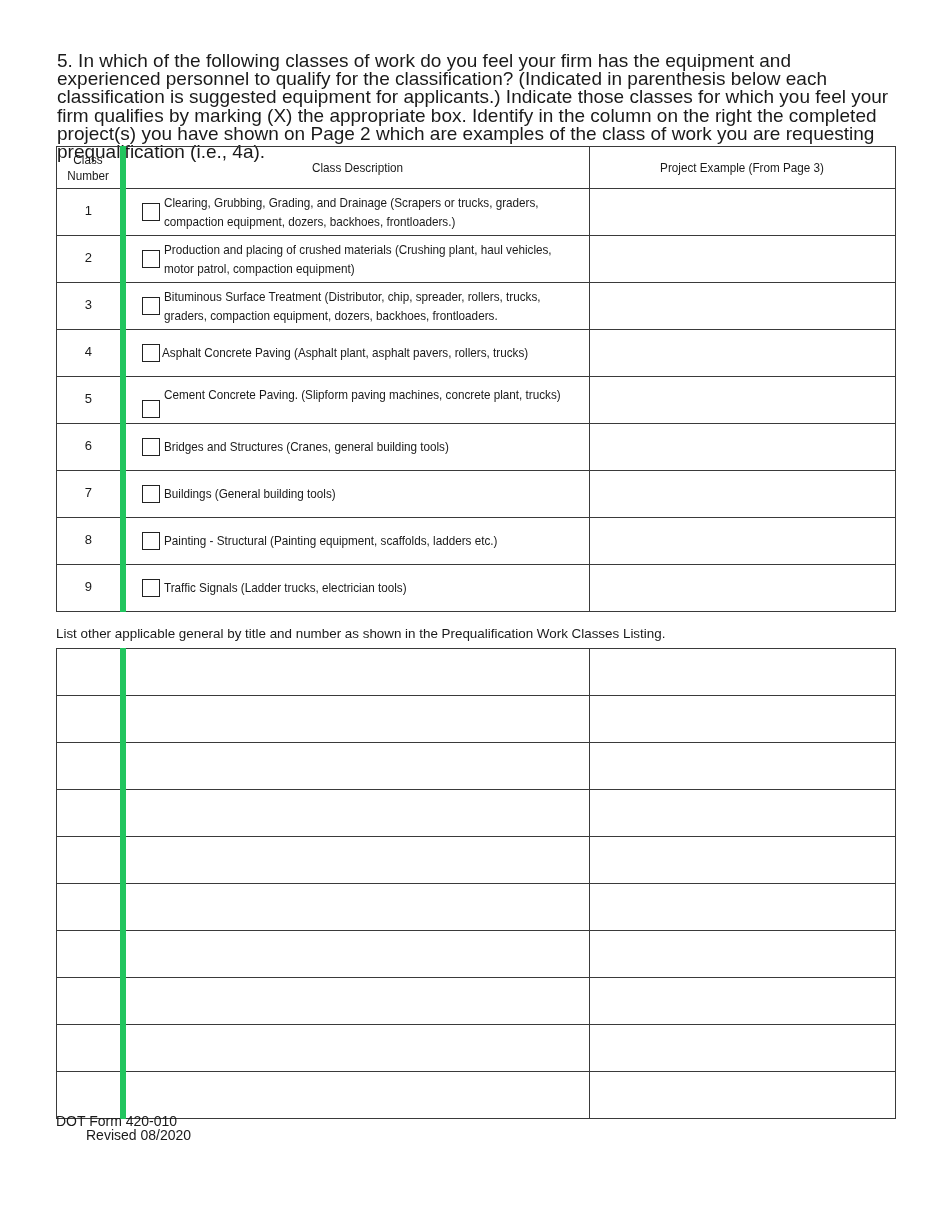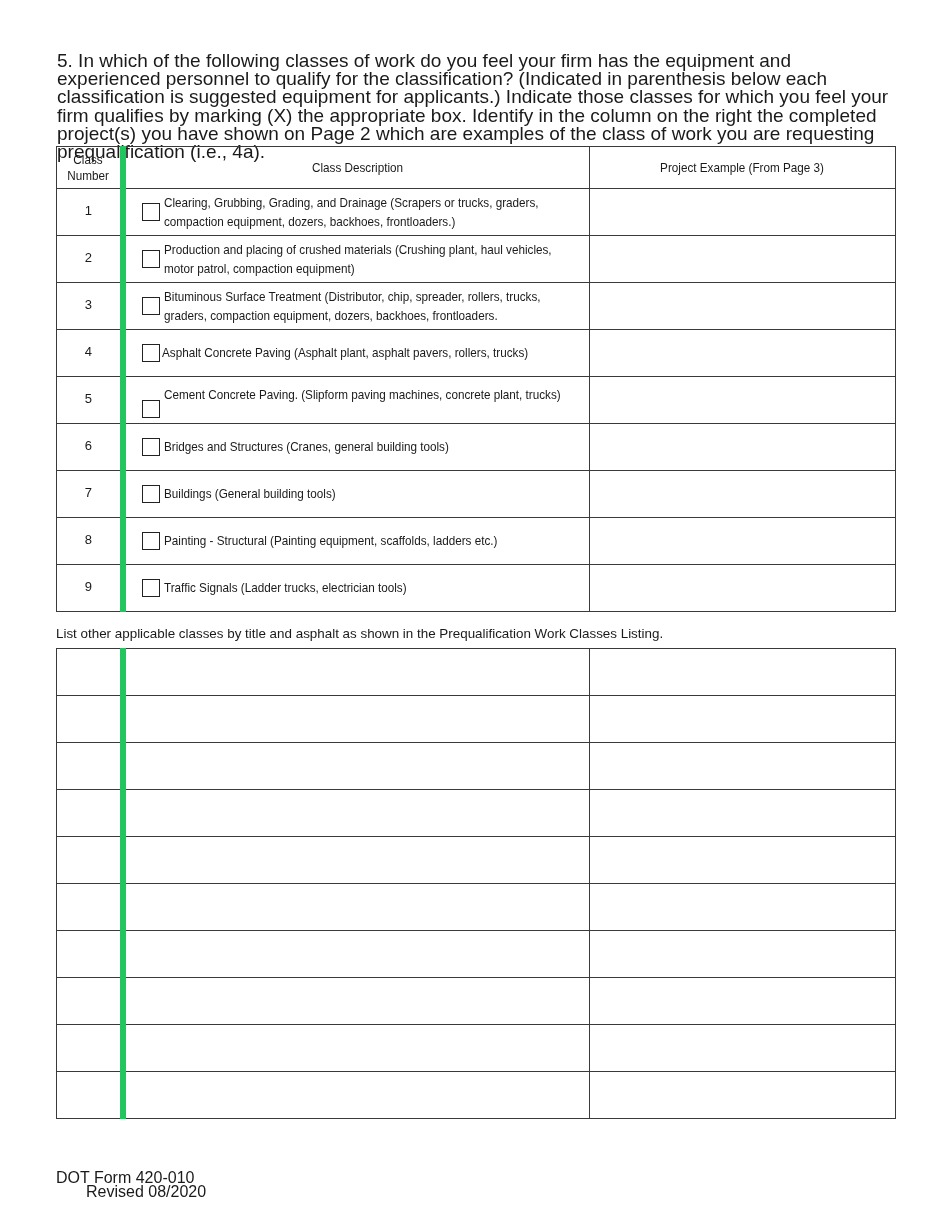--- a/index.html
+++ b/index.html
@@ -15,21 +15,21 @@
   .numcell { text-align:center; font-size:13px; }
   .numcell span { position:relative; top:-2px; }
   .c1 { border-right:6px solid #22c55e;margin-top:20px; }
   .desc { position:relative; }
   .desc .inner { display:flex; align-items:center; padding-left:16px; }
   .cb { width:18px; height:18px; border:1.5px solid #222; box-sizing:border-box; flex:0 0 auto; margin-right:4px; background:#fff; cursor:pointer; }
   .dtext { font-size:13px; line-height:18px; display:inline-block; transform-origin:left center; transform:scaleX(0.9); white-space:nowrap; }
   .note { position:absolute; left:56px; top:626px; font-size:13.4px; }
   .t2 { top:648px; }
   .t2 td { height:46px; }
-  .footer { position:absolute; left:56px; top:1171px; font-size:16px; line-height:14px; }
+  .footer { position:absolute; left:56px; top:1114px; font-size:14px; line-height:14px; }
   .footer .rev { padding-left:30px; display:block; }
 </style>
 </head>
 <body>
 
 <div class="intro">5. In which of the following classes of work do you feel your firm has the equipment and experienced personnel to qualify for the classification? (Indicated in parenthesis below each classification is suggested equipment for applicants.) Indicate those classes for which you feel your firm qualifies by marking (X) the appropriate box. Identify in the column on the right the completed project(s) you have shown on Page 2 which are examples of the class of work you are requesting prequalification (i.e., 4a).</div>
 
 <table class="t1">
   <colgroup>
       <col style="width:66px">
@@ -128,21 +128,21 @@
           <div class="inner">
             <div class="cb"></div>
             <span class="dtext">Traffic Signals (Ladder trucks, electrician tools)</span>
           </div>
         </td>
     <td></td>
   </tr>
 </tbody>
   </table>
 
-<div class="note">List other applicable classes by title and asphalt as shown in the Prequalification Work Classes Listing.</div>
+<div class="note">List other applicable general by title and number as shown in the Prequalification Work Classes Listing.</div>
 
 <table class="t2">
   <colgroup>
       <col style="width:66px">
       <col style="width:467px">
       <col style="width:306px">
     </colgroup>
   <tbody>
       <tr>
         <td class="c1"></td>

